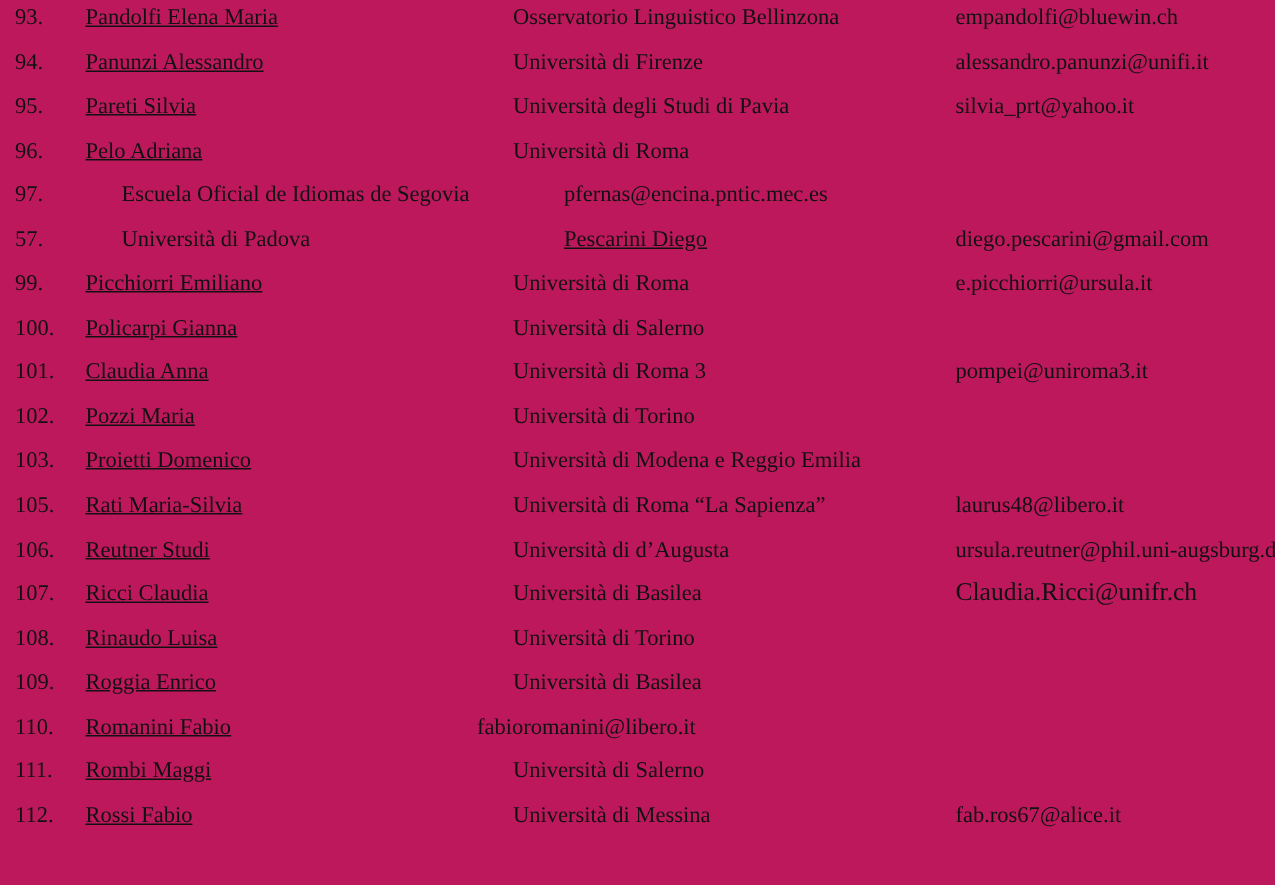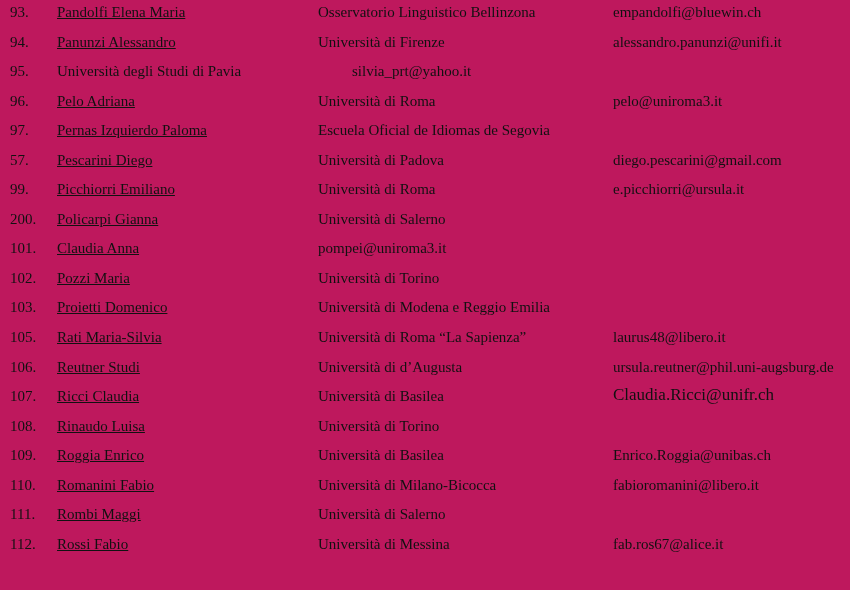--- a/index.html
+++ b/index.html
@@ -35,20 +35,21 @@
     flex: 0 0 47px;
   }
   .cell.name {
     width: 261px;
     flex: 0 0 261px;
     text-decoration: underline;
   }
   .cell.inst {
     width: 295px;
     flex: 0 0 295px;
+    margin-left: 24px;
   }
   .cell.email {
     flex: 1 1 auto;
   }
   .cell.email.large {
     font-size: 17px;
     margin-top: -1px;
   }
 </style>
 </head>
@@ -65,61 +66,62 @@
 
   <div class="row">
     <span class="cell num">94.</span>
     <span class="cell name">Panunzi Alessandro</span>
     <span class="cell inst">Università di Firenze</span>
     <span class="cell email">alessandro.panunzi@unifi.it</span>
   </div>
 
   <div class="row">
     <span class="cell num">95.</span>
+    <span class="cell name">Pareti Silvia</span>
     <span class="cell inst">Università degli Studi di Pavia</span>
     <span class="cell email">silvia_prt@yahoo.it</span>
   </div>
 
   <div class="row">
     <span class="cell num">96.</span>
     <span class="cell name">Pelo Adriana</span>
     <span class="cell inst">Università di Roma</span>
-    <span class="cell email">pelo@uniroma3.it</span>
   </div>
 
   <div class="row">
     <span class="cell num">97.</span>
-    <span class="cell name">Pernas Izquierdo Paloma</span>
     <span class="cell inst">Escuela Oficial de Idiomas de Segovia</span>
+    <span class="cell email">pfernas@encina.pntic.mec.es</span>
   </div>
 
   <div class="row">
     <span class="cell num">57.</span>
+    <span class="cell inst">Università di Padova</span>
     <span class="cell name">Pescarini Diego</span>
-    <span class="cell inst">Università di Padova</span>
     <span class="cell email">diego.pescarini@gmail.com</span>
   </div>
 
   <div class="row">
     <span class="cell num">99.</span>
     <span class="cell name">Picchiorri Emiliano</span>
     <span class="cell inst">Università di Roma</span>
     <span class="cell email">e.picchiorri@ursula.it</span>
   </div>
 
   <div class="row">
-    <span class="cell num">200.</span>
+    <span class="cell num">100.</span>
     <span class="cell name">Policarpi Gianna</span>
     <span class="cell inst">Università di Salerno</span>
     <span class="cell email"></span>
   </div>
 
   <div class="row">
     <span class="cell num">101.</span>
     <span class="cell name">Claudia Anna</span>
+    <span class="cell inst">Università di Roma 3</span>
     <span class="cell email">pompei@uniroma3.it</span>
   </div>
 
   <div class="row">
     <span class="cell num">102.</span>
     <span class="cell name">Pozzi Maria</span>
     <span class="cell inst">Università di Torino</span>
     <span class="cell email"></span>
   </div>
 
@@ -156,27 +158,25 @@
     <span class="cell num">108.</span>
     <span class="cell name">Rinaudo Luisa</span>
     <span class="cell inst">Università di Torino</span>
     <span class="cell email"></span>
   </div>
 
   <div class="row">
     <span class="cell num">109.</span>
     <span class="cell name">Roggia Enrico</span>
     <span class="cell inst">Università di Basilea</span>
-    <span class="cell email">Enrico.Roggia@unibas.ch</span>
   </div>
 
   <div class="row">
     <span class="cell num">110.</span>
     <span class="cell name">Romanini Fabio</span>
-    <span class="cell inst">Università di Milano-Bicocca</span>
     <span class="cell email">fabioromanini@libero.it</span>
   </div>
 
   <div class="row">
     <span class="cell num">111.</span>
     <span class="cell name">Rombi Maggi</span>
     <span class="cell inst">Università di Salerno</span>
     <span class="cell email"></span>
   </div>
 

